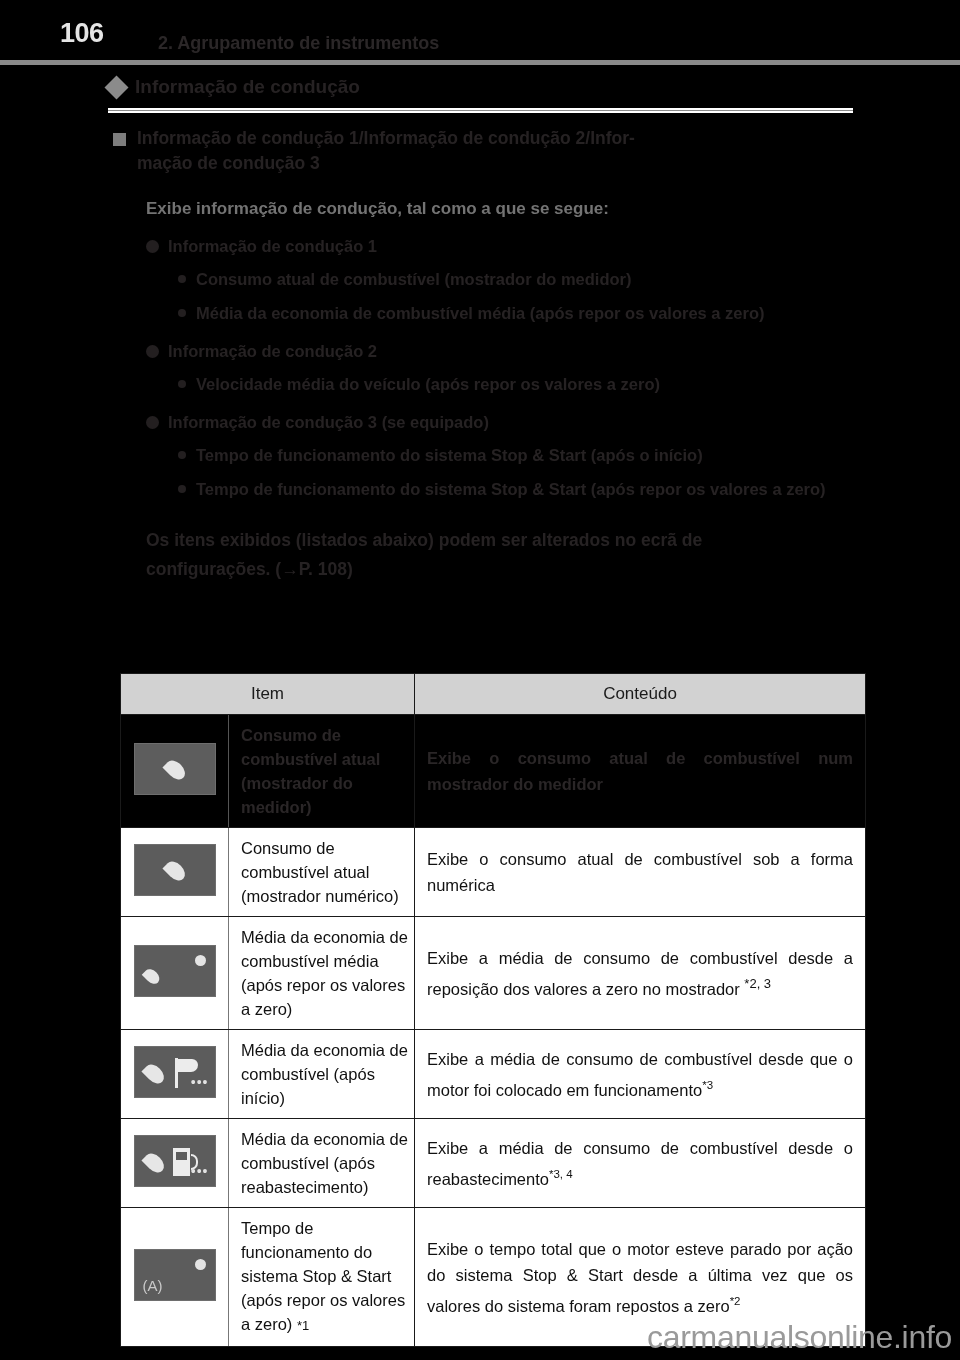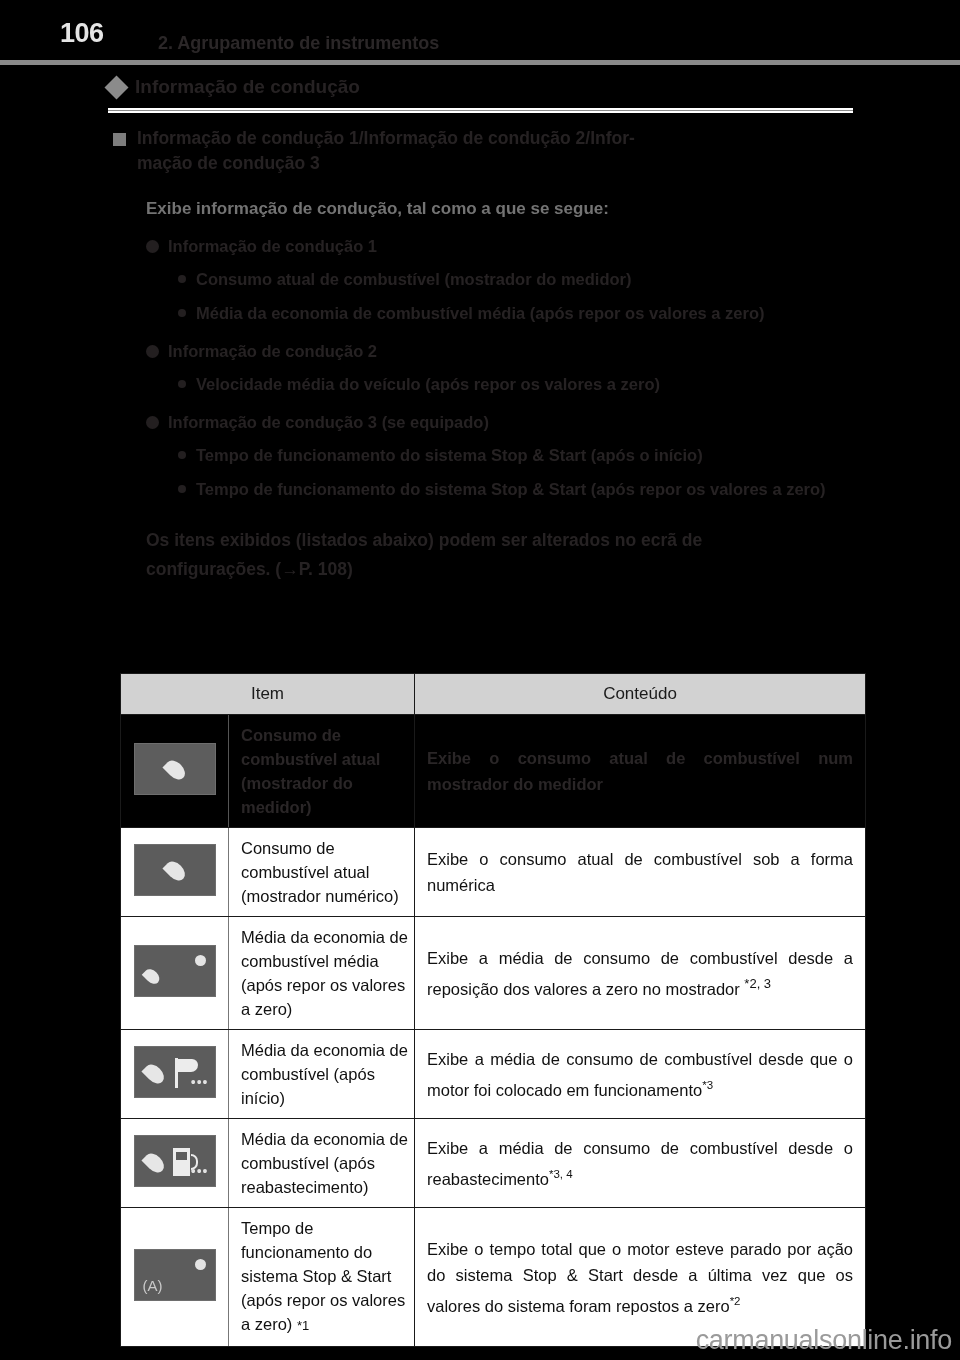--- a/index.html
+++ b/index.html
@@ -192,21 +192,21 @@
     color: #e2e2e2; font-size: 14px; letter-spacing: 1px; line-height: 1;
   }
   .aglyph {
     position: absolute; left: 8px; bottom: 7px;
     color: #c9c9c9; font-size: 15px; font-weight: normal; line-height: 1;
   }
 
   
   .watermark {
     position: absolute; right: 8px; bottom: 4px;
-    font-size: 27px; color: #9a9a9a; letter-spacing: -0.3px;
+    font-size: 32px; color: #9a9a9a; letter-spacing: -0.3px;
   }
 </style>
 </head>
 <body>
 
 <div class="page">
 
   <div class="runhead">
     <div class="page-num">106</div>
     <div class="chapter-title">2. Agrupamento de instrumentos</div>

